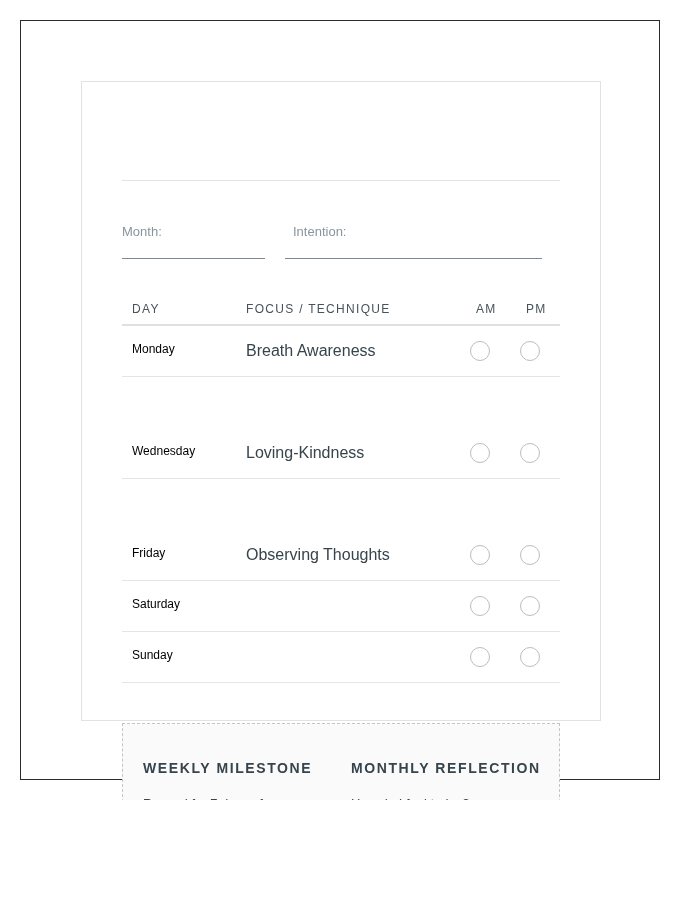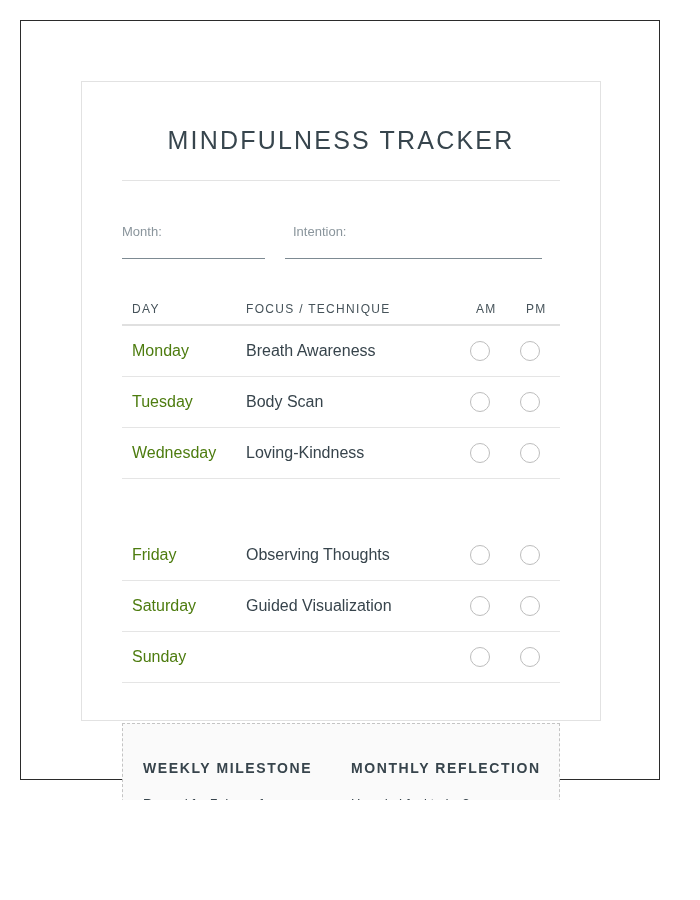--- a/index.html
+++ b/index.html
@@ -6,75 +6,67 @@
   body { width:700px; height:900px; position:relative; overflow:hidden; font-family:"Liberation Sans", sans-serif; color:#333d44; }
   .frame { position:absolute; left:20px; top:20px; width:640px; height:760px; border:1px solid #2b2b2b; box-sizing:border-box; }
   .card { position:absolute; left:81px; top:81px; width:520px; height:640px; border:1px solid #e2e2e2; box-sizing:border-box; background:#fff; }
   .title { position:absolute; left:0; right:0; top:44px; text-align:center; font-size:25px; letter-spacing:2.2px; color:#37454d; font-weight:normal; }
   .title-rule { position:absolute; left:40px; width:438px; top:98px; border-top:1px solid #e3e3e3; }
   .field-label { position:absolute; top:142px; font-size:13px; color:#8a959c; }
   .field-line { position:absolute; top:176px; border-top:1px solid #7d8a92; }
   .th { position:absolute; top:220px; font-size:12px; letter-spacing:1.3px; color:#46535a; }
   .head-rule { position:absolute; left:40px; width:438px; top:242px; border-top:2px solid #e0e0e0; }
   .row { position:absolute; left:40px; width:438px; height:51px; border-bottom:1px solid #e5e5e5; box-sizing:border-box; }
-  .row .day { position:absolute; left:10px; top:16px; font-size:16px; color:#4d7c0f; }
+  .row .day { position:absolute; left:10px; top:16px; font-size:12px; color:#000000; }
   .row .focus { position:absolute; left:124px; top:16px; font-size:16px; color:#37444c; }
   .circle { position:absolute; top:15px; width:20px; height:20px; border:1px solid #bdbdbd; border-radius:50%; box-sizing:border-box; cursor:pointer; }
   .bottom { position:absolute; left:122px; top:723px; width:438px; height:120px; background:#fafafa; border:1px dashed #c4c4c4; box-sizing:border-box; }
   .clip { position:absolute; left:0; top:800px; width:700px; height:100px; background:#fff; }
   .bh { position:absolute; top:36px; font-size:14px; font-weight:bold; letter-spacing:1.6px; color:#37444c;text-align:right; }
   .bt { position:absolute; top:72px; font-size:13px; color:#37444c; }
 </style>
 </head>
 <body>
 
 <div class="frame"></div>
 
 <div class="card">
-  <div class="title">MINDFULNESS TRACKER</div>
   <div class="title-rule"></div>
 
   <div class="field-label" style="left:40px;">Month:</div>
   <div class="field-line" style="left:40px;width:143px;"></div>
   <div class="field-label" style="left:211px;">Intention:</div>
   <div class="field-line" style="left:203px;width:257px;"></div>
 
   <div class="th" style="left:50px;">DAY</div>
   <div class="th" style="left:164px;">FOCUS / TECHNIQUE</div>
   <div class="th" style="left:394px;">AM</div>
   <div class="th" style="left:444px;">PM</div>
   <div class="head-rule"></div>
 
   <div class="row" style="top:244px;">
     <span class="day">Monday</span>
     <span class="focus">Breath Awareness</span>
     <span class="circle" style="left:348px;"></span>
     <span class="circle" style="left:398px;"></span>
   </div>
-  <div class="row" style="top:295px;">
-    <span class="day">Tuesday</span>
-    <span class="focus">Body Scan</span>
-    <span class="circle" style="left:348px;"></span>
-    <span class="circle" style="left:398px;"></span>
-  </div>
   <div class="row" style="top:346px;">
     <span class="day">Wednesday</span>
     <span class="focus">Loving-Kindness</span>
     <span class="circle" style="left:348px;"></span>
     <span class="circle" style="left:398px;"></span>
   </div>
   <div class="row" style="top:448px;">
     <span class="day">Friday</span>
     <span class="focus">Observing Thoughts</span>
     <span class="circle" style="left:348px;"></span>
     <span class="circle" style="left:398px;"></span>
   </div>
   <div class="row" style="top:499px;">
     <span class="day">Saturday</span>
-    <span class="focus">Guided Visualization</span>
     <span class="circle" style="left:348px;"></span>
     <span class="circle" style="left:398px;"></span>
   </div>
   <div class="row" style="top:550px;">
     <span class="day">Sunday</span>
     <span class="circle" style="left:348px;"></span>
     <span class="circle" style="left:398px;"></span>
   </div>
 </div>
 

